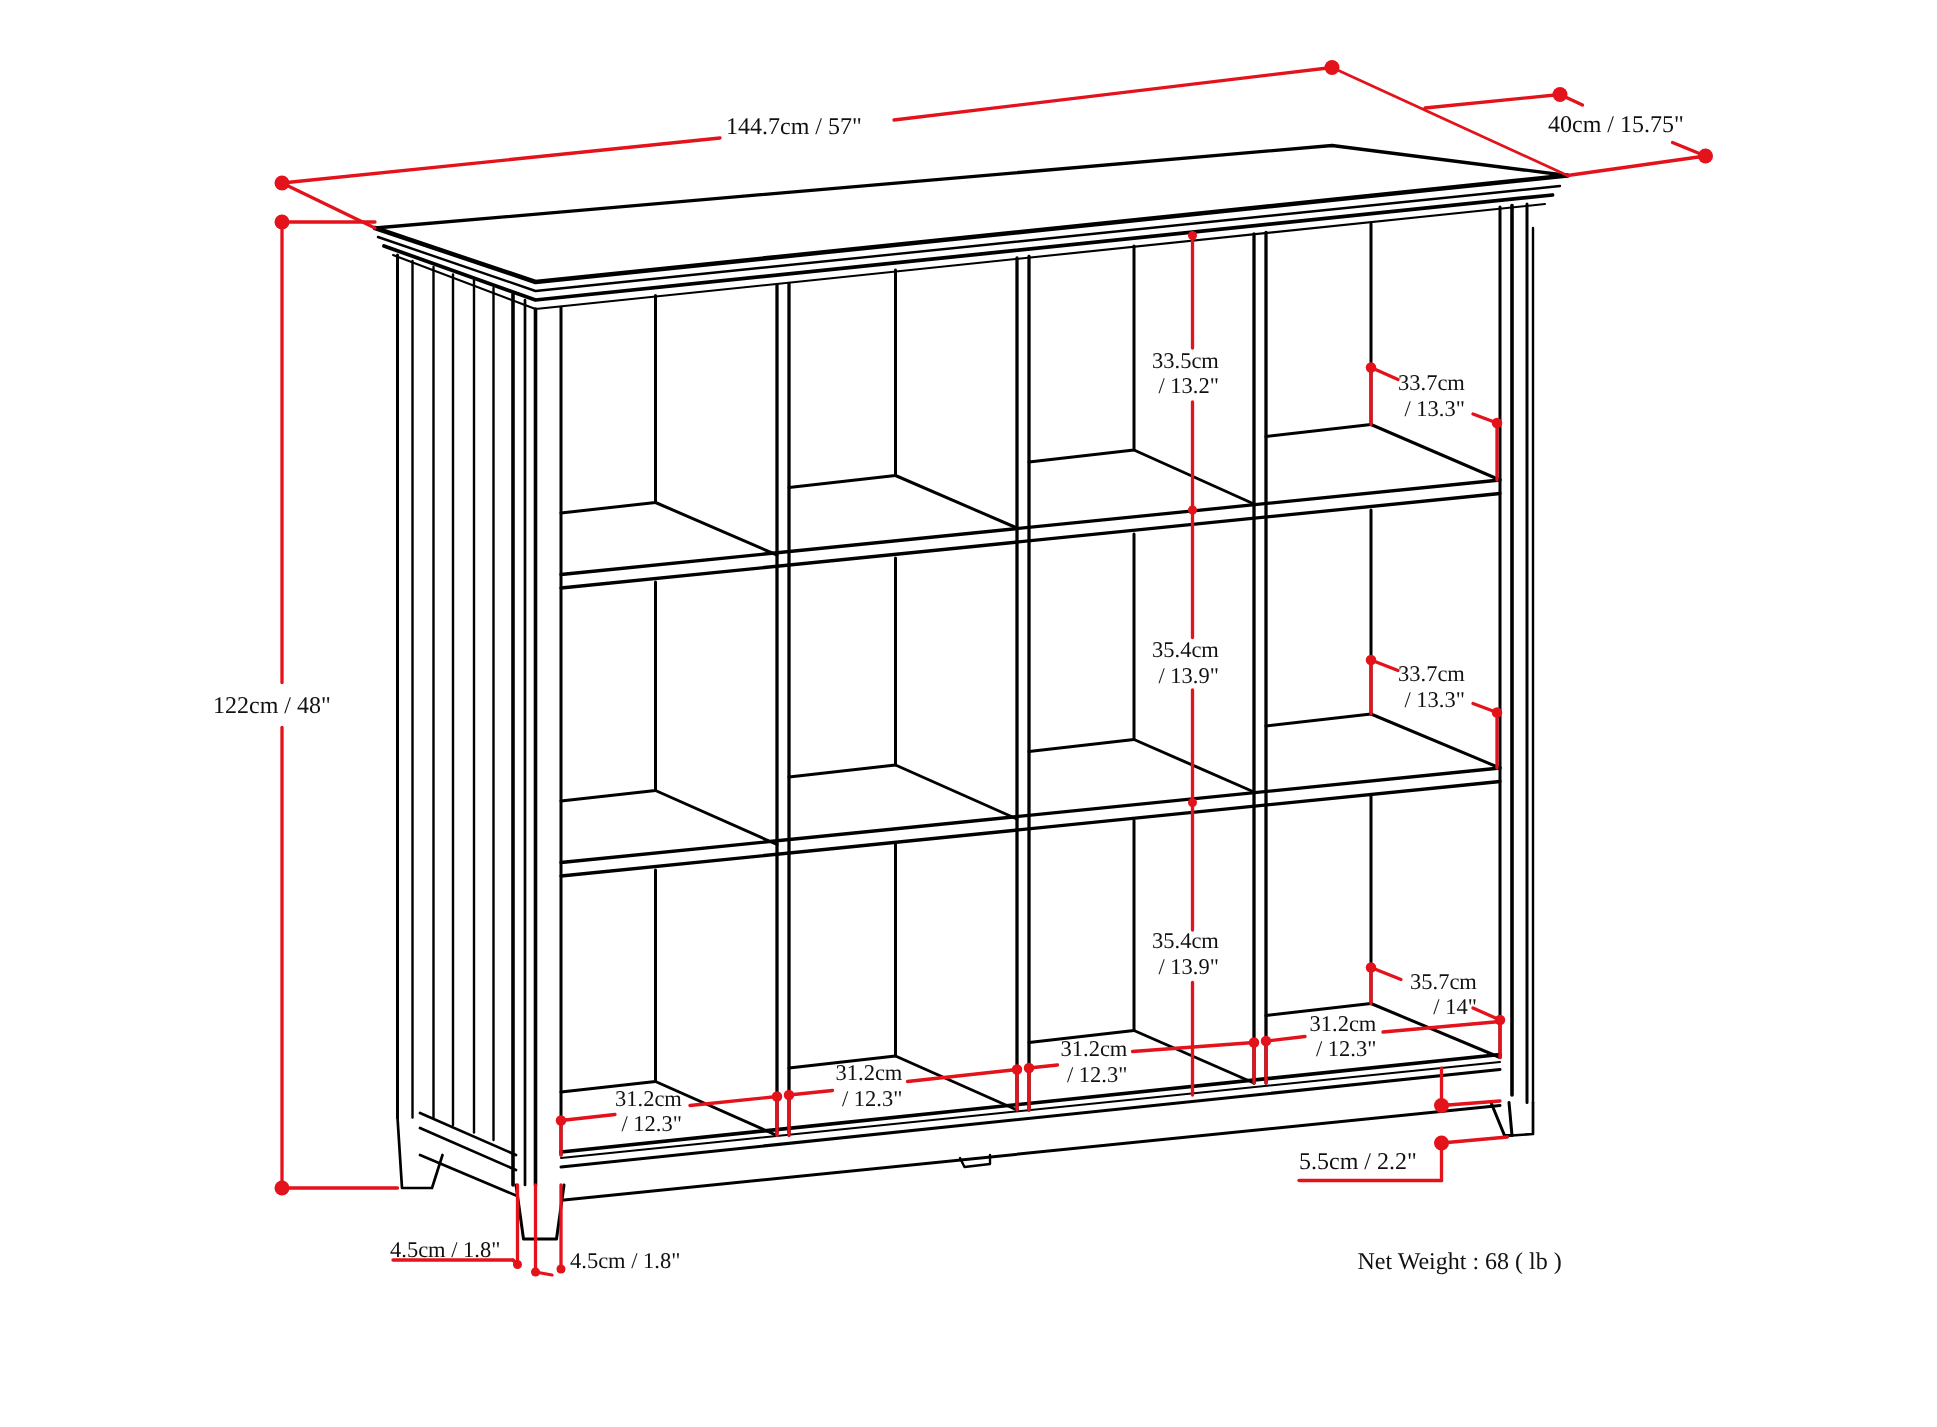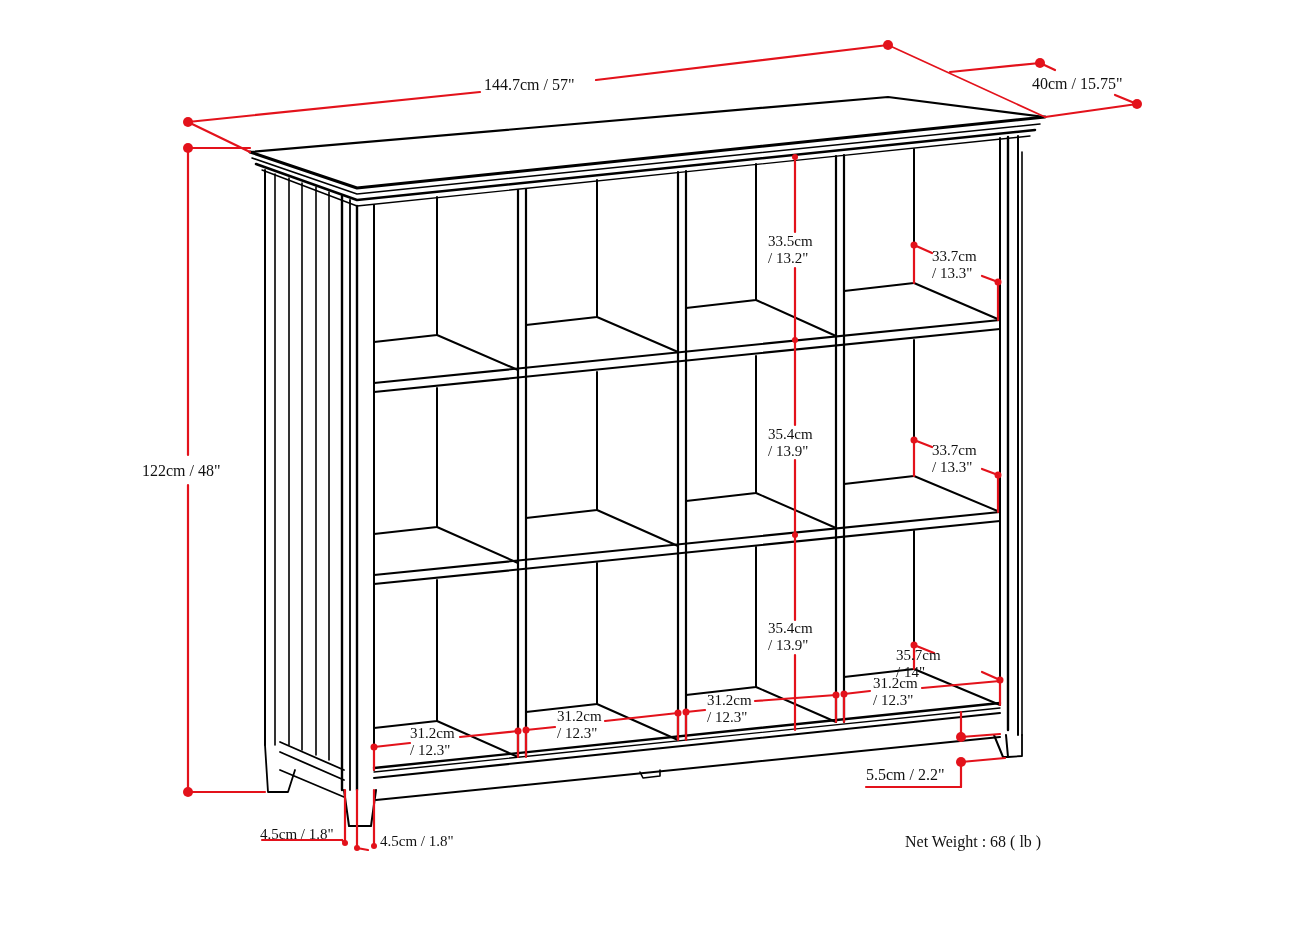--- a/index.html
+++ b/index.html
@@ -9,21 +9,21 @@
   .lbl {
     position: absolute;
     font-family: "Liberation Serif", "DejaVu Serif", serif;
     font-size: 15px;
     color: #111;
     line-height: 17px;
     white-space: nowrap;
     background: transparent;
   }
   .lbl.big { font-size: 16px; }
-  .lbl.center { text-align: left; }
+  .lbl.center { text-align: right; }
   .lbl .l2 { display: block; }
   .ink { stroke: #000; fill: none; stroke-linecap: round; stroke-linejoin: round; }
   .red { stroke: #e3121b; fill: none; stroke-width: 2.2; stroke-linecap: round; }
   .dot { fill: #e3121b; }
 </style>
 </head>
 <body>
 
 <div id="stage">
 
@@ -228,21 +228,21 @@
 </div>
 
 <div class="lbl center" style="left:932px; top:248px;">
   <span class="l2">33.7cm</span>
   <span class="l2">/ 13.3"</span>
 </div>
 <div class="lbl center" style="left:932px; top:442px;">
   <span class="l2">33.7cm</span>
   <span class="l2">/ 13.3"</span>
 </div>
-<div class="lbl center" style="left:896px; top:647px;">
+<div class="lbl center" style="left:940px; top:647px;">
   <span class="l2">35.7cm</span>
   <span class="l2">/ 14"</span>
 </div>
 
 <div class="lbl center" style="left:410px; top:725px;">
   <span class="l2">31.2cm</span>
   <span class="l2">/ 12.3"</span>
 </div>
 <div class="lbl center" style="left:557px; top:708px;">
   <span class="l2">31.2cm</span>

